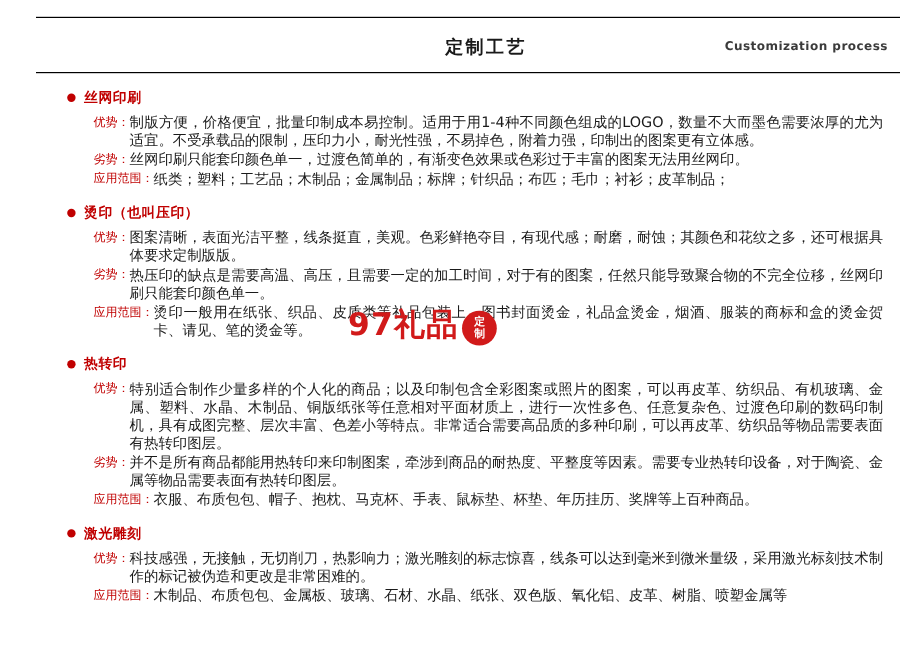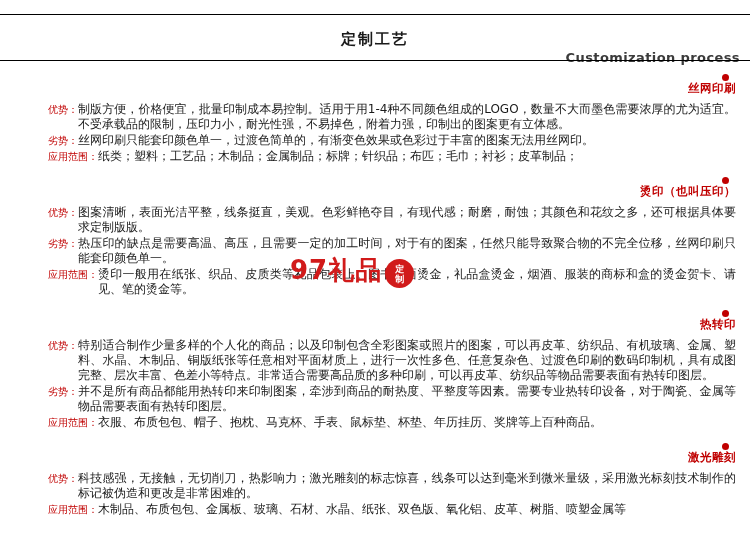--- a/index.html
+++ b/index.html
@@ -13,20 +13,21 @@
     font-family: "DejaVu Sans", "Liberation Sans", sans-serif;
     overflow: hidden;
     position: relative;
   }
 
   .page {
     position: relative;
     width: 750px;
     height: 550px;
     box-sizing: border-box;
+    padding-left: 30px;
   }
 
   
   .header {
     position: relative;
     height: 62px;
   }
   .rule {
     position: absolute;
     left: 0;
@@ -43,44 +44,43 @@
     left: 0;
     width: 750px;
     text-align: center;
     font-size: 15px;
     font-weight: bold;
     color: #1a1a1a;
     letter-spacing: 2px;
   }
   .header-sub {
     position: absolute;
-    top: 50px;
+    top: 34px;
     right: 10px;
-    font-size: 13px;
+    font-size: 10px;
     font-weight: bold;
     color: #3b3b3b;
     letter-spacing: 0.4px;
   }
 
   
   .content {
     position: relative;
     padding: 12px 14px 0 14px;
   }
 
   .section {
     margin-bottom: 13px;
   }
 
   .section-head {
     display: flex;
-    align-items: flex-end;
+    align-items: center;
     margin-bottom: 6px;
     margin-left: 12px;
-    flex-direction: column;
   }
   .bullet {
     width: 7px;
     height: 7px;
     border-radius: 50%;
     background: #c00000;
     margin-right: 7px;
     flex: 0 0 auto;
   }
   .section-title {

